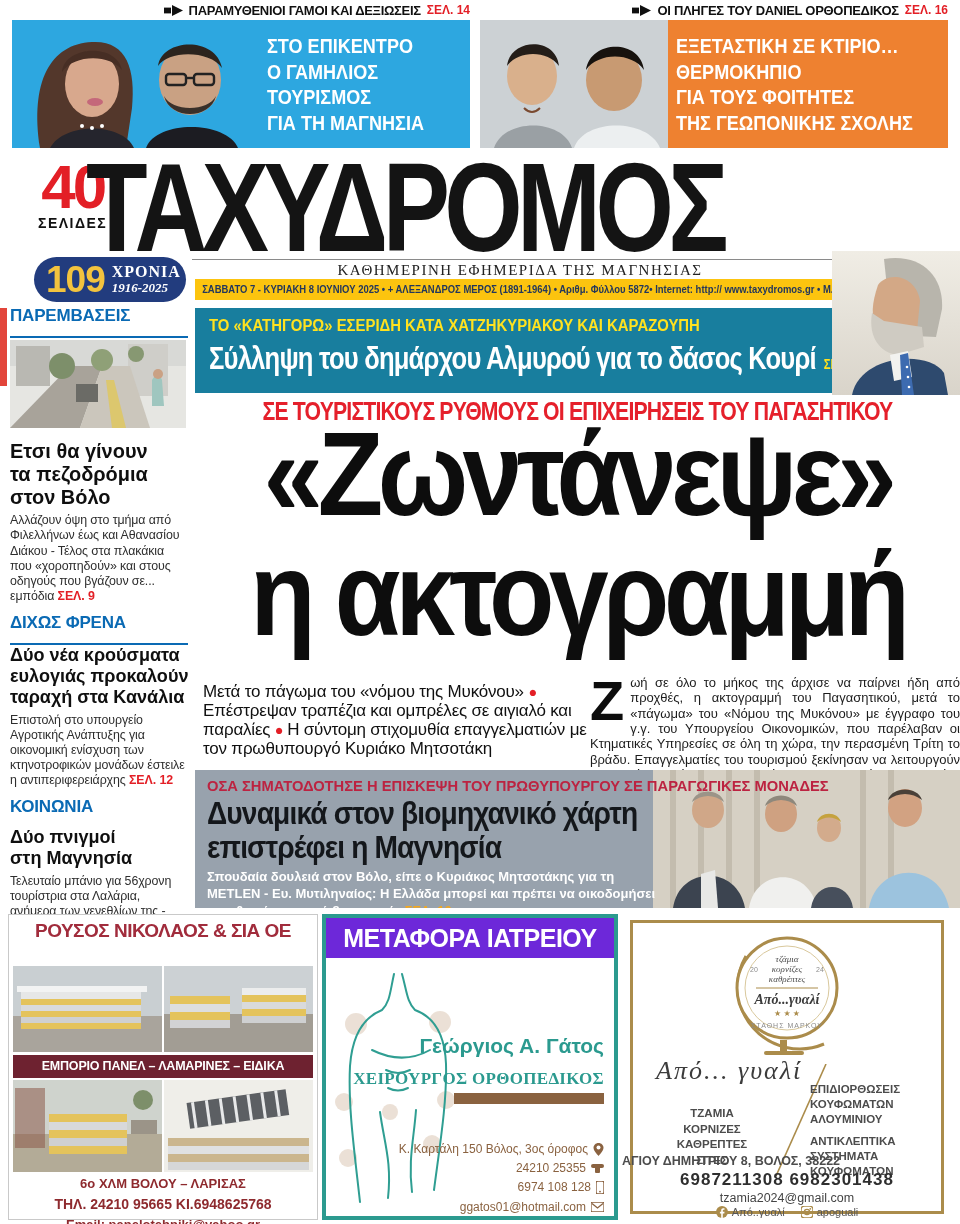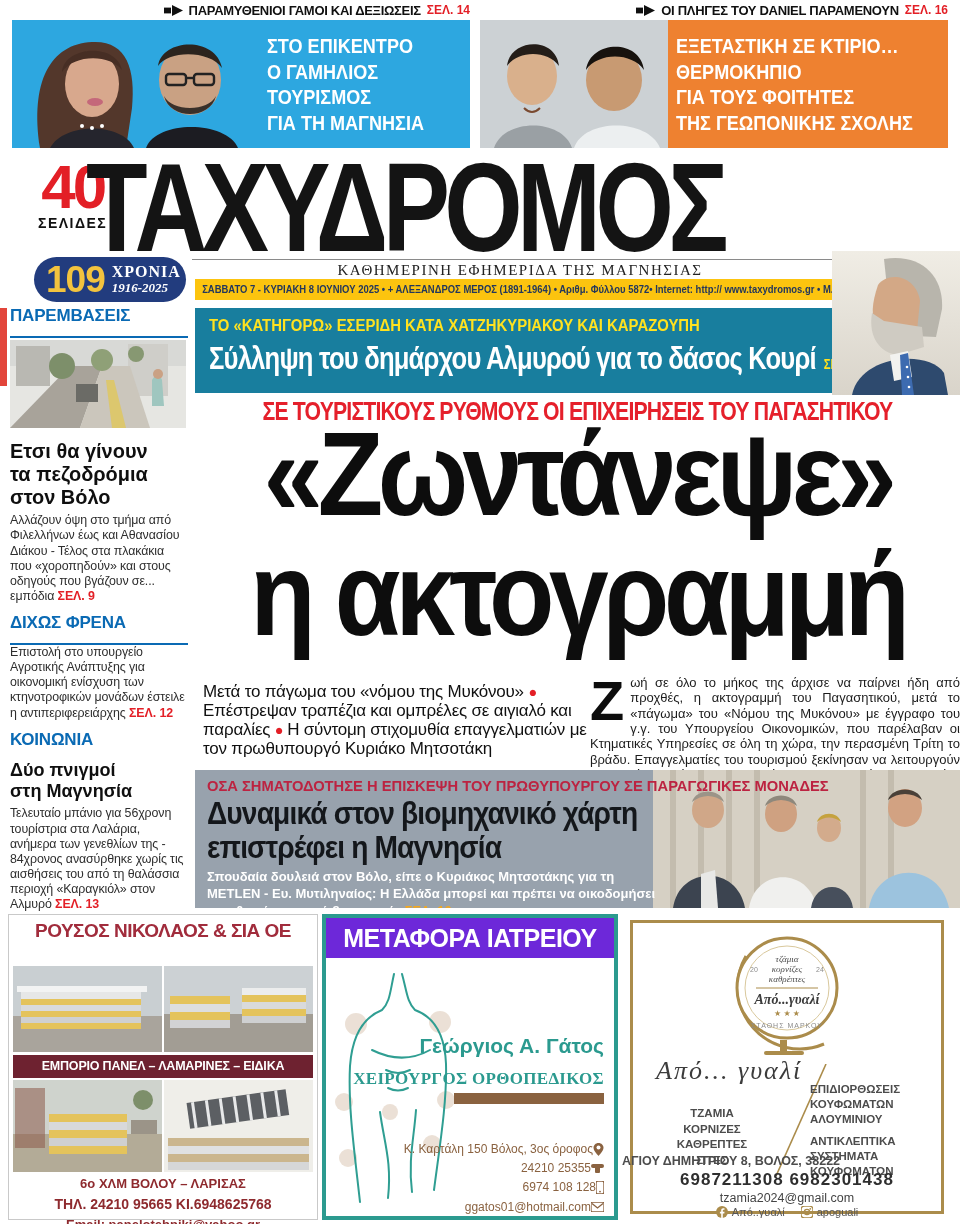--- a/index.html
+++ b/index.html
@@ -100,21 +100,21 @@
   .ad1-c1{font-size:13px;} .ad1-c2{font-size:14px;} .ad1-c3{font-size:13px;}
 
   .ad2{left:322px;width:296px;border:4px solid #2b9a8f;}
   .ad2-head{height:40px;background:#6d28d9;color:#fff;text-align:center;font-weight:900;font-size:25px;
             line-height:40px;letter-spacing:-0.5px;}
   .ad2-name{position:absolute;right:10px;top:116px;text-align:right;color:#2b9a8f;}
   .ad2-n1{font-weight:900;font-size:21px;}
   .ad2-n2{font-weight:800;font-size:17px;letter-spacing:.3px;margin-top:11px;font-family:Liberation Serif, serif;}
   .ad2-bar{margin-top:4px;margin-left:auto;width:150px;height:11px;background:#8a6240;}
   .ad2-contact{position:absolute;right:10px;top:222px;text-align:right;color:#8a6240;font-size:12px;line-height:1.6;}
-  .ad2-row{display:flex;justify-content:flex-end;align-items:center;}
+  .ad2-row{display:flex;justify-content:flex-end;align-items:center;gap:5px;}
 
   .ad3{left:622px;width:330px;}
   .ad3-frame{position:absolute;left:8px;top:6px;right:8px;bottom:6px;border:3px solid #ab8c4b;}
   .ad3-script{position:absolute;left:34px;top:142px;font-family:"Liberation Serif",serif;font-style:italic;
               font-size:26px;letter-spacing:2px;color:#3c3c3c;}
   .ad3-svcL{position:absolute;left:40px;top:192px;width:100px;text-align:center;font-weight:800;
             font-size:11.5px;line-height:1.35;color:#4c4c4c;}
   .ad3-svcR{position:absolute;left:188px;top:168px;width:125px;font-weight:800;font-size:11.5px;
             line-height:1.3;color:#4c4c4c;}
   .ad3-gap{height:7px;}
@@ -138,21 +138,21 @@
         <path d="M8 0l11 5.5L8 11z" fill="#101010"></path>
       </svg>
     <span class="kicktxt">ΠΑΡΑΜΥΘΕΝΙΟΙ ΓΑΜΟΙ ΚΑΙ ΔΕΞΙΩΣΕΙΣ</span>
     <span class="kickref">ΣΕΛ. 14</span>
   </div>
   <div class="kickrow" style="left:480px;width:468px;">
     <svg width="19" height="11" viewBox="0 0 19 11">
         <rect x="0" y="2.6" width="7" height="5.8" fill="#101010"></rect>
         <path d="M8 0l11 5.5L8 11z" fill="#101010"></path>
       </svg>
-    <span class="kicktxt">ΟΙ ΠΛΗΓΕΣ ΤΟΥ DANIEL ΠΑΡΑΜΕΝΟΥΝ</span>
+    <span class="kicktxt">ΟΙ ΠΛΗΓΕΣ ΤΟΥ DANIEL ΟΡΘΟΠΕΔΙΚΟΣ</span>
     <span class="kickref">ΣΕΛ. 16</span>
   </div>
 
   <div class="teaser teaser-blue">
     <svg class="abs" style="left:0;top:0" width="248" height="128" viewBox="0 0 248 128">
       <rect width="248" height="128" fill="#2da7e0"></rect>
       <path d="M28 128 C18 62 38 24 80 22 C114 20 124 48 120 88 L114 128 Z" fill="#53372b"></path>
       <ellipse cx="80" cy="64" rx="27" ry="33" fill="#d8a88d"></ellipse>
       <path d="M50 52 C52 26 104 22 110 50 C98 34 62 34 50 52Z" fill="#472e24"></path>
       <ellipse cx="83" cy="82" rx="8" ry="4" fill="#c4687a"></ellipse>
@@ -300,20 +300,25 @@
         <circle cx="148" cy="34" r="5" fill="#caa184"></circle>
     </svg>
     <div class="sb-h sb-h1">
       <span>Ετσι θα γίνουν</span>
       <span>τα πεζοδρόμια</span>
       <span>στον Βόλο</span>
     </div>
     <div class="sb-body"><span>Αλλάζουν όψη στο τμήμα από Φιλελλήνων έως και Αθανασίου Διάκου - Τέλος στα πλακάκια που «χοροπηδούν» και στους οδηγούς που βγάζουν σε... εμπόδια</span> <span class="sb-ref">ΣΕΛ. 9</span></div>
 
     <div class="sb-label sb-underline">ΔΙΧΩΣ ΦΡΕΝΑ</div>
+    <div class="sb-h sb-h2">
+      <span>Δύο νέα κρούσματα</span>
+      <span>ευλογιάς προκαλούν</span>
+      <span>ταραχή στα Κανάλια</span>
+    </div>
     <div class="sb-body"><span>Επιστολή στο υπουργείο Αγροτικής Ανάπτυξης για οικονομική ενίσχυση των κτηνοτροφικών μονάδων έστειλε η αντιπεριφερειάρχης</span> <span class="sb-ref">ΣΕΛ. 12</span></div>
 
     <div class="sb-label">ΚΟΙΝΩΝΙΑ</div>
     <div class="sb-h sb-h2">
       <span>Δύο πνιγμοί</span>
       <span>στη Μαγνησία</span>
     </div>
     <div class="sb-body"><span>Τελευταίο μπάνιο για 56χρονη τουρίστρια στα Λαλάρια, ανήμερα των γενεθλίων της - 84χρονος ανασύρθηκε χωρίς τις αισθήσεις του από τη θαλάσσια περιοχή «Καραγκιόλ» στον Αλμυρό</span> <span class="sb-ref">ΣΕΛ. 13</span></div>
 
     <div class="sb-notice">

